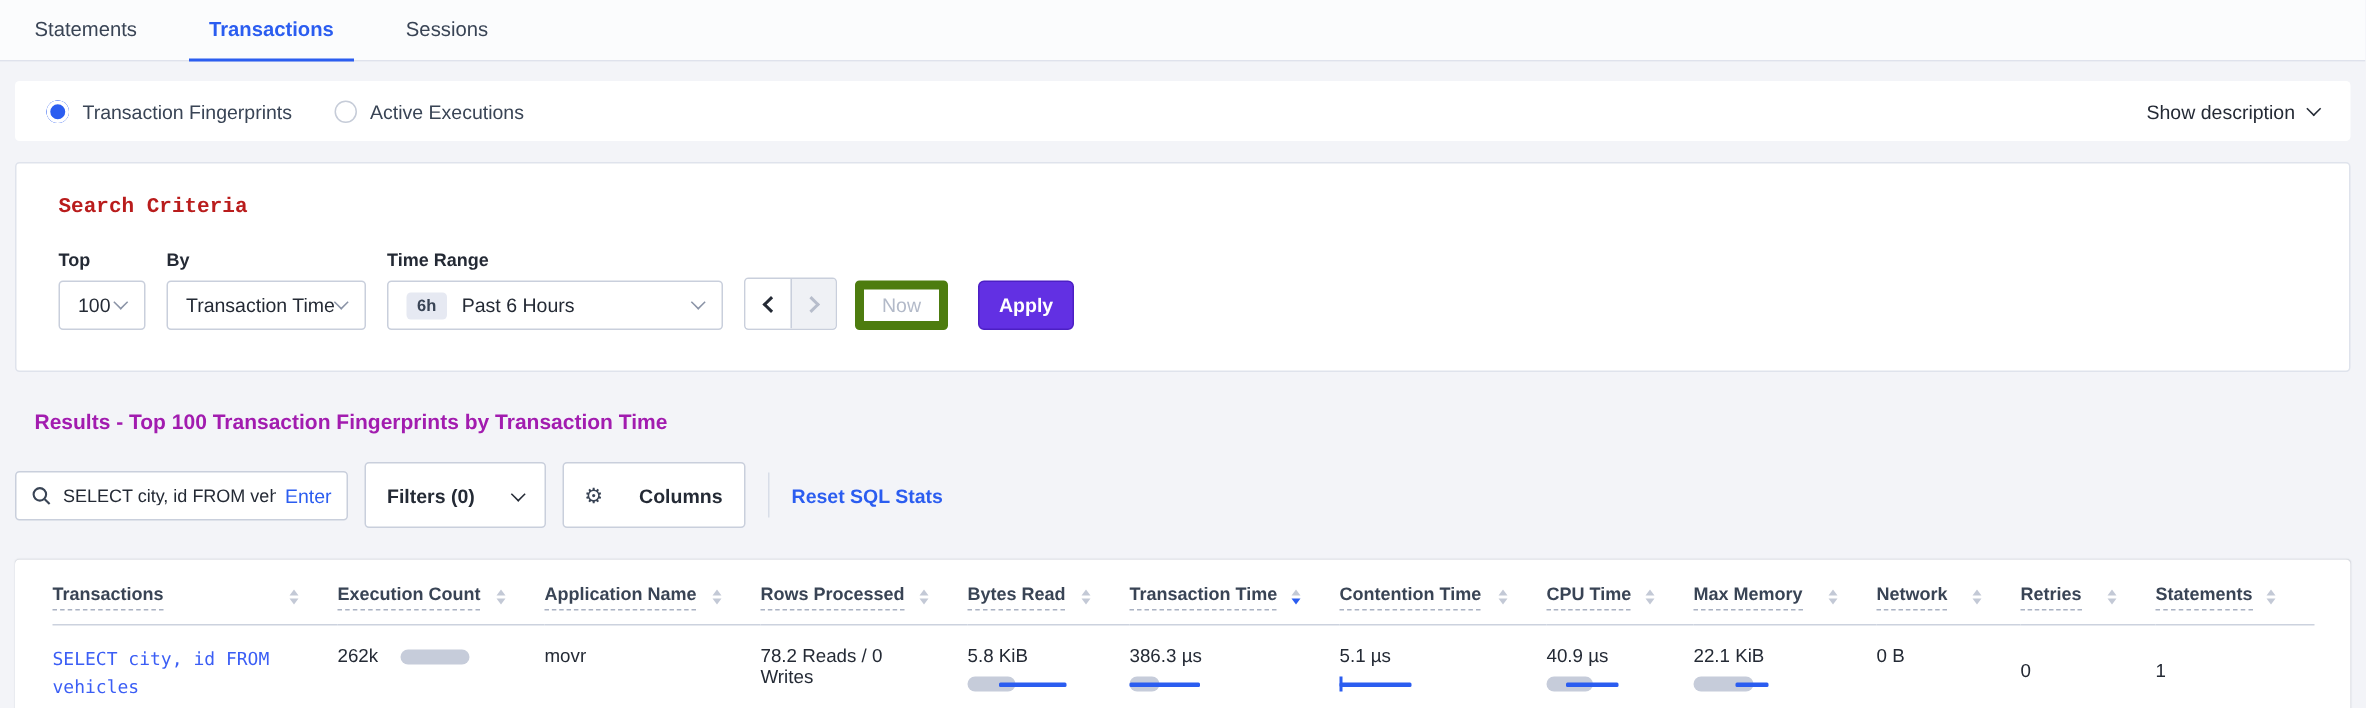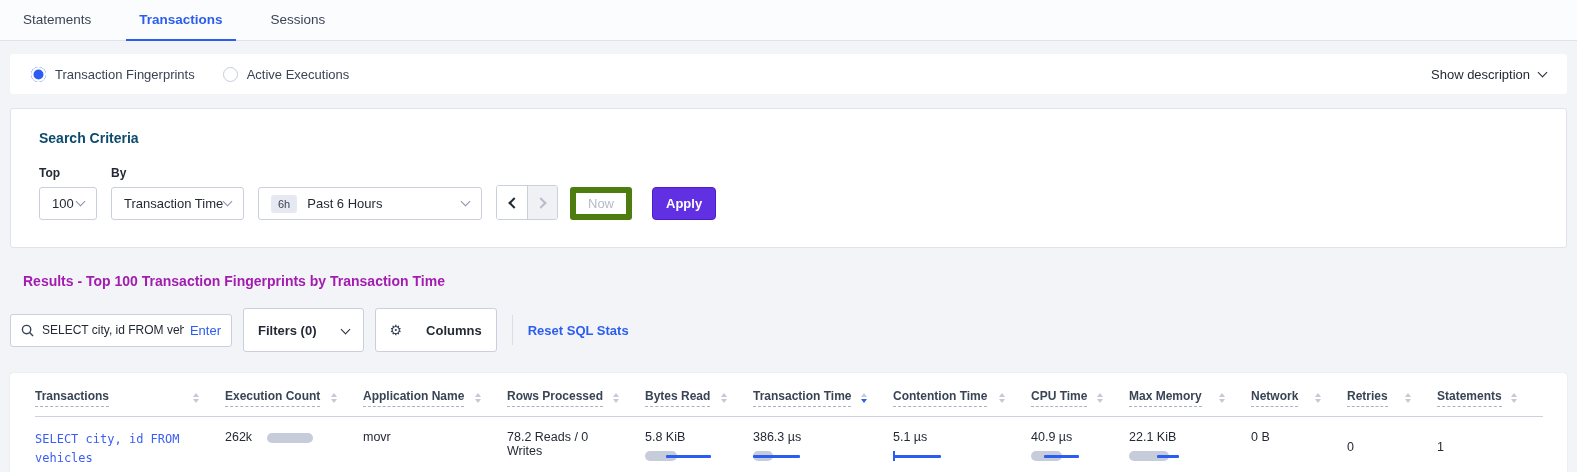--- a/index.html
+++ b/index.html
@@ -43,35 +43,35 @@
   .chev {
     display:inline-block; width:7px; height:7px;
     border-right:1.6px solid #242a35; border-bottom:1.6px solid #242a35;
     transform:rotate(45deg); margin-left:9px; margin-top:-4px;
   }
   .chev.gray { border-color:#8a93a6; }
   
   .criteria-panel {
     margin-top:14px; border:1px solid #dfe3ec; padding:21px 28px 27px 28px;
   }
-  .criteria-title { font-size:14px; font-weight:bold; color:#0c4a6e; }
+  .criteria-title { font-size:14px; font-weight:bold; color:#b91c1c;font-family:Liberation Mono, monospace; }
   .criteria-row { display:flex; align-items:flex-end; margin-top:20px; }
   .field { margin-right:14px; }
   .field-label { font-size:12px; font-weight:bold; color:#242a35; margin-bottom:7px; }
   .select {
     height:33px; border:1px solid #c9cfdc; border-radius:3px; background:#fff;
     display:flex; align-items:center; padding:0 12px; font-size:13px; color:#242a35;
     cursor:pointer;
   }
   .select .chev { margin-left:auto; }
   .sel-top { width:58px; }
   .sel-by { width:133px; }
   .sel-range { width:224px; }
   .range-badge {
-    background:#e6e9f2; color:#394455; font-size:11px; font-weight:normal;
+    background:#e6e9f2; color:#394455; font-size:11px; font-weight:bold;
     border-radius:3px; padding:3px 7px; margin-right:10px;
   }
   .pager { display:flex; margin-right:12px; border:1px solid #c9cfdc; border-radius:3px; overflow:hidden; }
   .pager-btn {
     width:30px; height:33px; display:flex; align-items:center; justify-content:center;
     background:#fff; cursor:pointer;
   }
   .pager-btn + .pager-btn { border-left:1px solid #c9cfdc; }
   .pager-btn.disabled { background:#eff1f5; cursor:default; }
   .arrow { width:8px; height:8px; border-right:2.2px solid #242a35; border-bottom:2.2px solid #242a35; }
@@ -168,20 +168,21 @@
       </div>
     </div>
     <div class="field">
       <div class="field-label">By</div>
       <div class="select sel-by">
         <span>Transaction Time</span>
         <span class="chev gray"></span>
       </div>
     </div>
     <div class="field">
+      <div class="field-label">Time Range</div>
       <div class="select sel-range">
         <span class="range-badge">6h</span>
         <span>Past 6 Hours</span>
         <span class="chev gray"></span>
       </div>
     </div>
     <div class="pager">
       <div class="pager-btn">
         <span class="arrow left"></span>
       </div>

